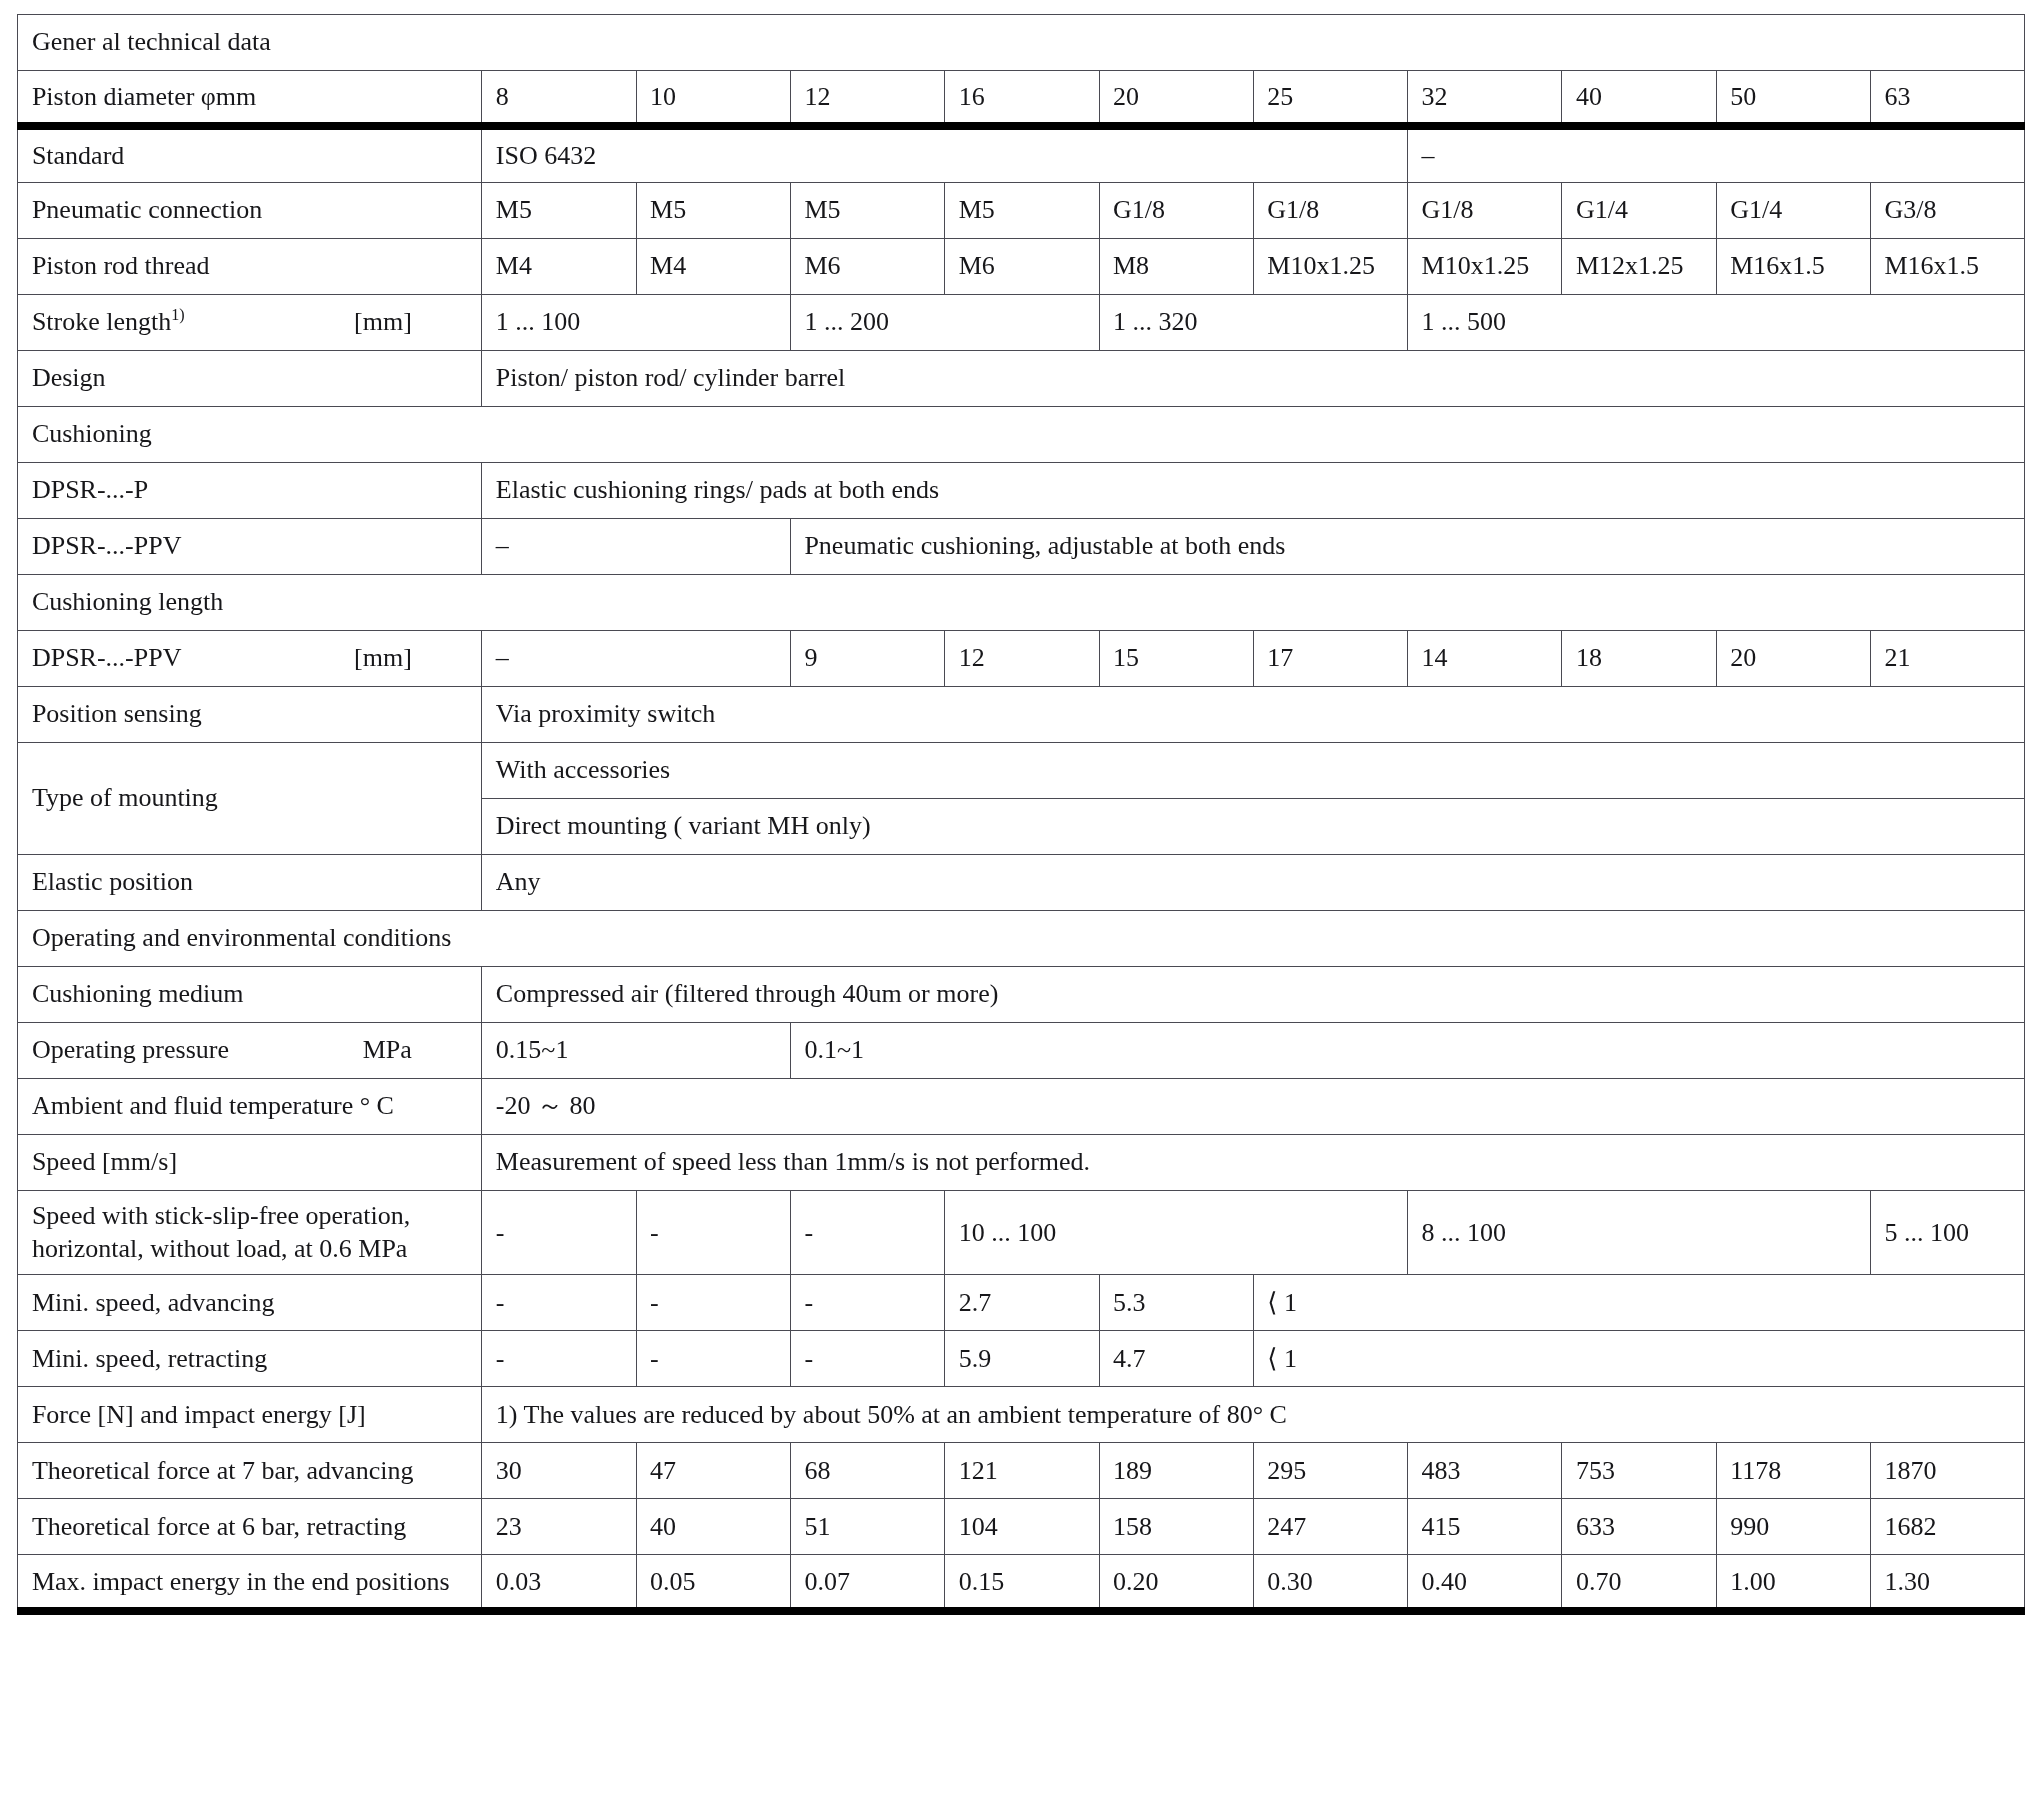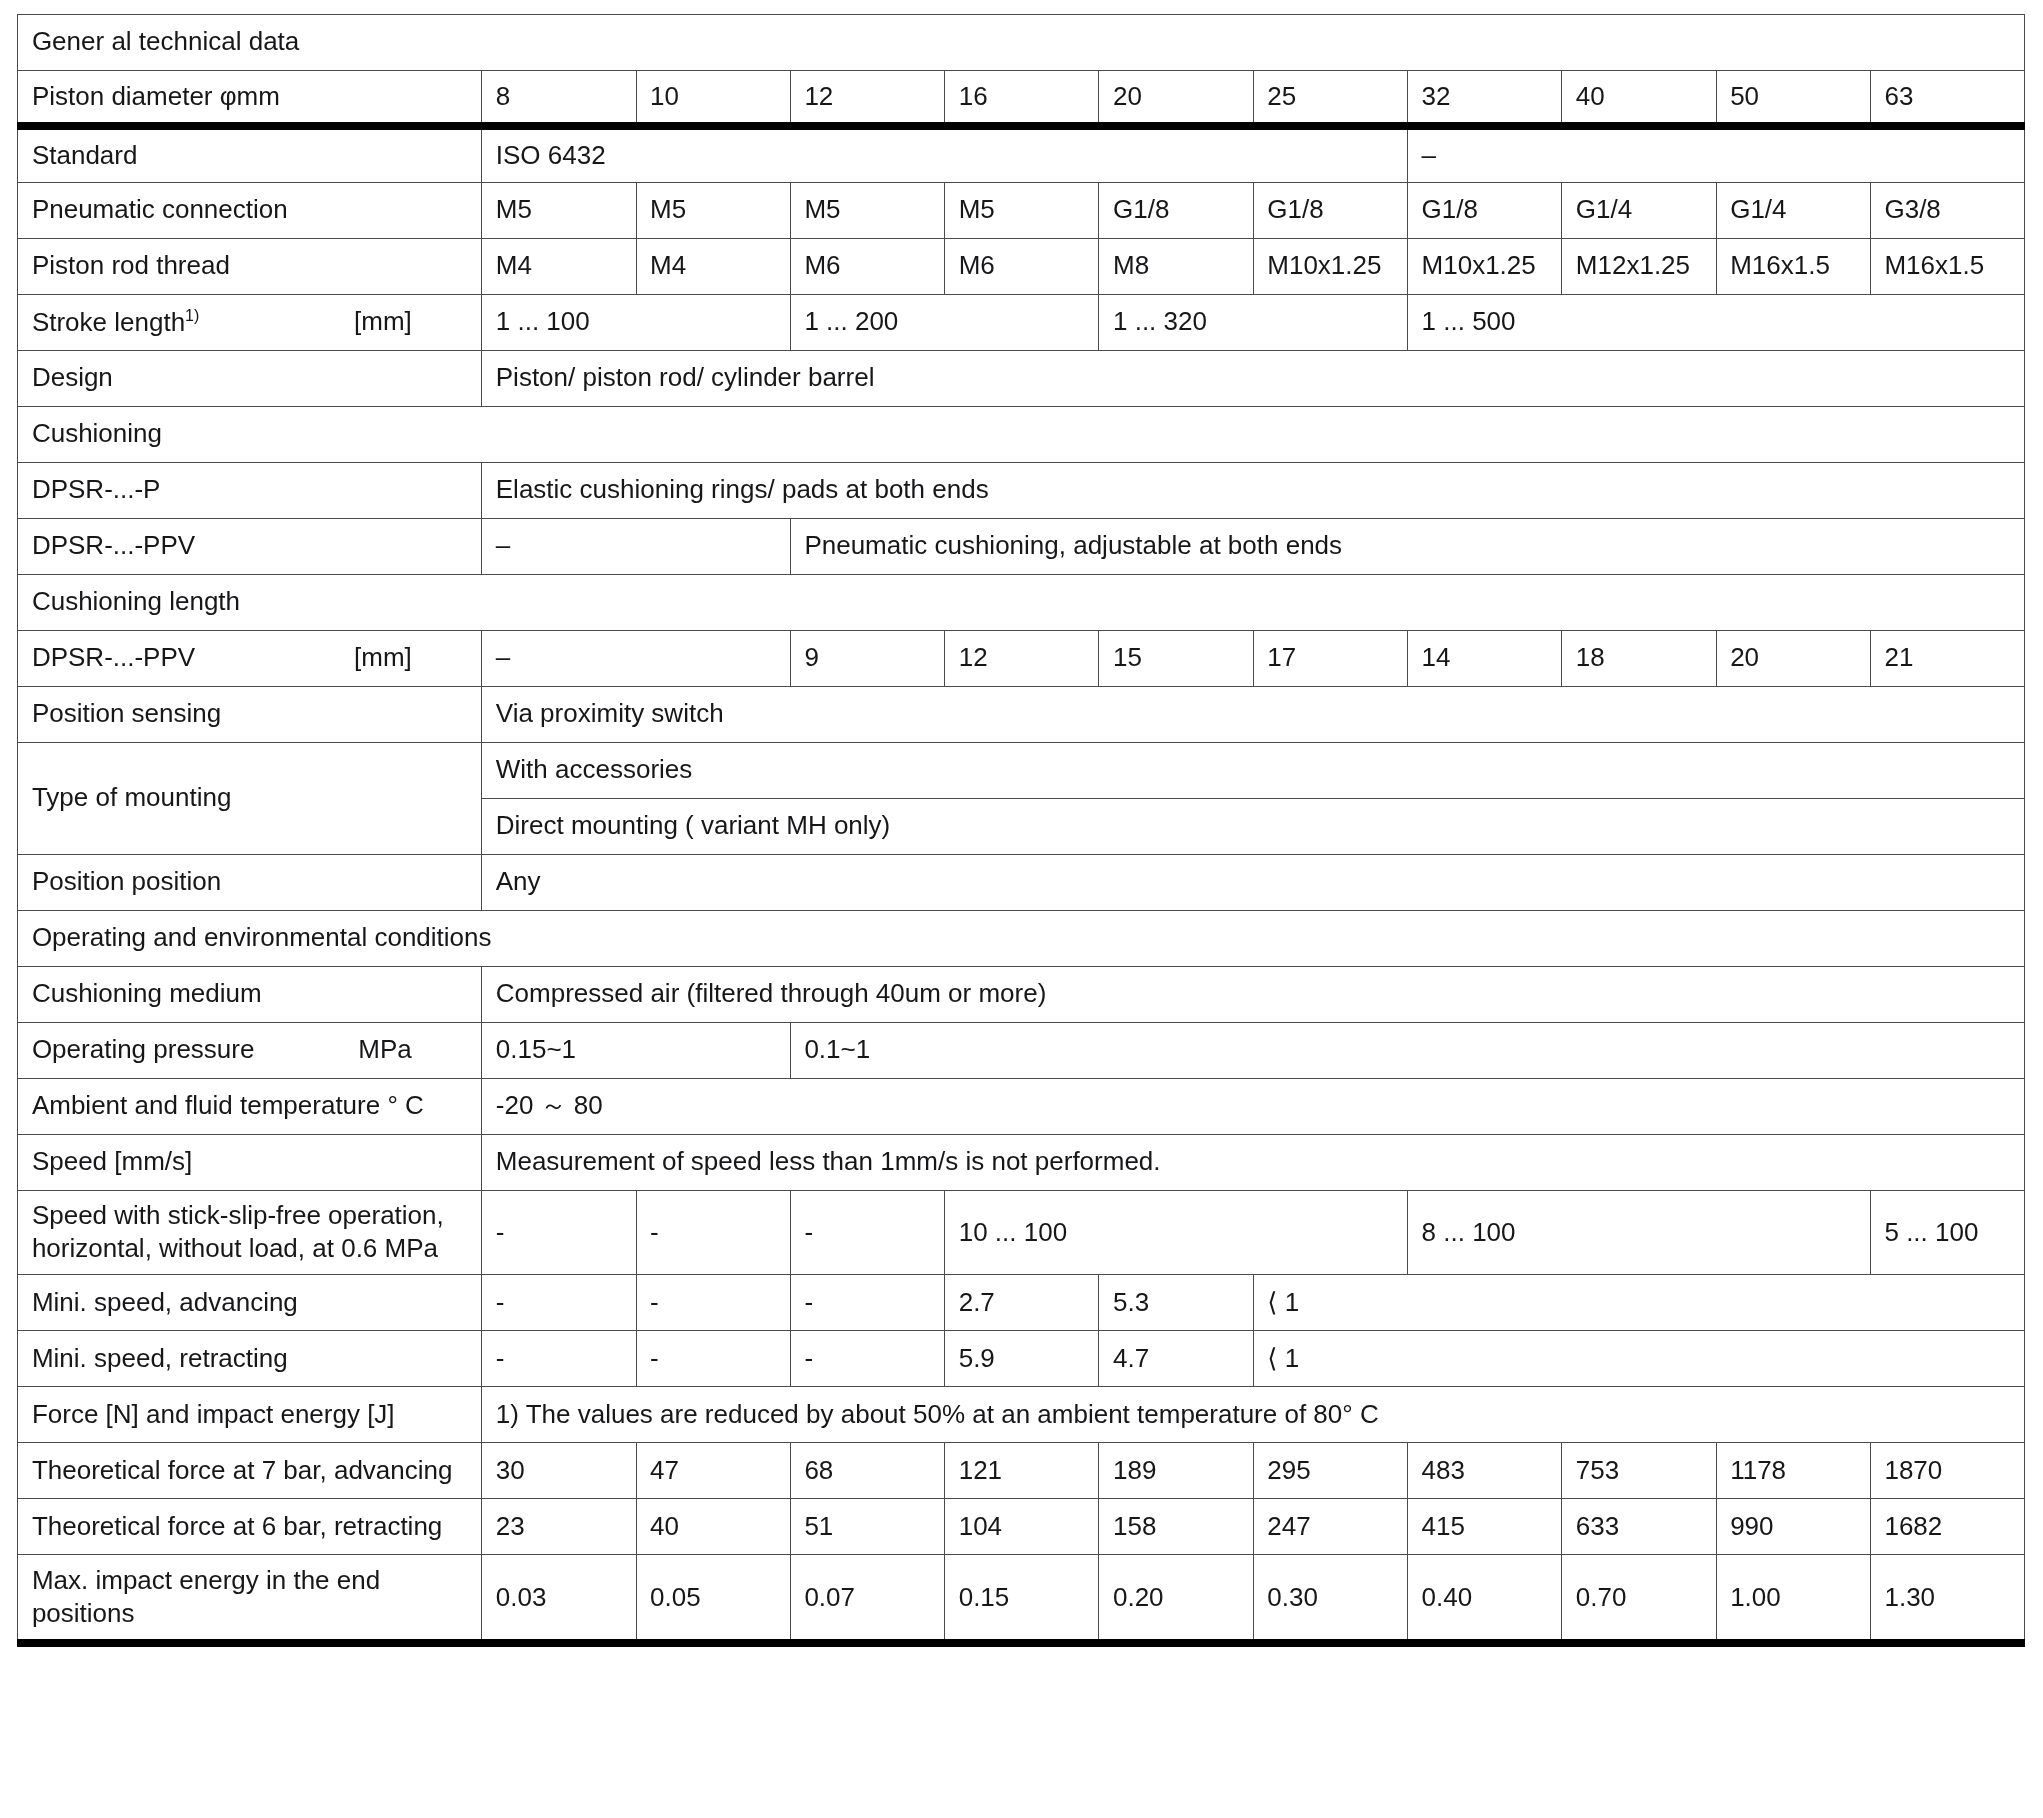--- a/index.html
+++ b/index.html
@@ -43,21 +43,21 @@
     background: #d2d3e8;
   }
   
   td.lbl {
     background: #ececec;
     margin-top: 8px;
   }
   
   tr.thick-below > td { border-bottom: 8.7px solid #000000; }
   
-  table.spec { border: 1.9px solid #4a4a52; }
+  table.spec { border: 1.9px solid #4a4a52; font-family: Liberation Serif, serif; }
   td.tall { height: 114px; }
   td.tall3 { height: 126px; }
   td.vtall { height: 166px; }
   sup { font-size: 0.62em; vertical-align: super; }
   .lblsplit { display: flex; justify-content: space-between; align-items: center; gap: 2px; }
   .lblsplit > span:last-child { padding-right: 56px; }
 </style>
 </head>
 <body>
 
@@ -192,21 +192,21 @@
 
     <tr>
       <td class="lbl" rowspan="2">Type of mounting</td>
       <td colspan="10">With accessories</td>
     </tr>
     <tr>
       <td colspan="10">Direct mounting ( variant MH only)</td>
     </tr>
 
     <tr>
-      <td class="lbl">Position position</td>
+      <td class="lbl">Elastic position</td>
       <td colspan="10">Any</td>
     </tr>
 
     <tr>
       <td class="section" colspan="11">Operating and environmental conditions</td>
     </tr>
 
     <tr>
       <td class="lbl">Cushioning medium</td>
       <td colspan="10">Compressed air (filtered through 40um or more)</td>

